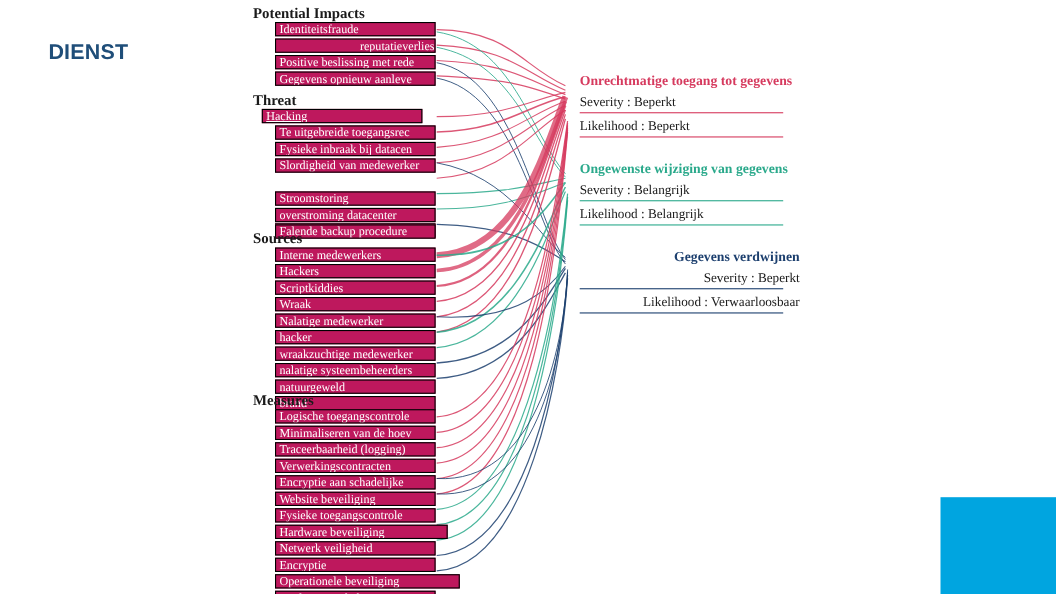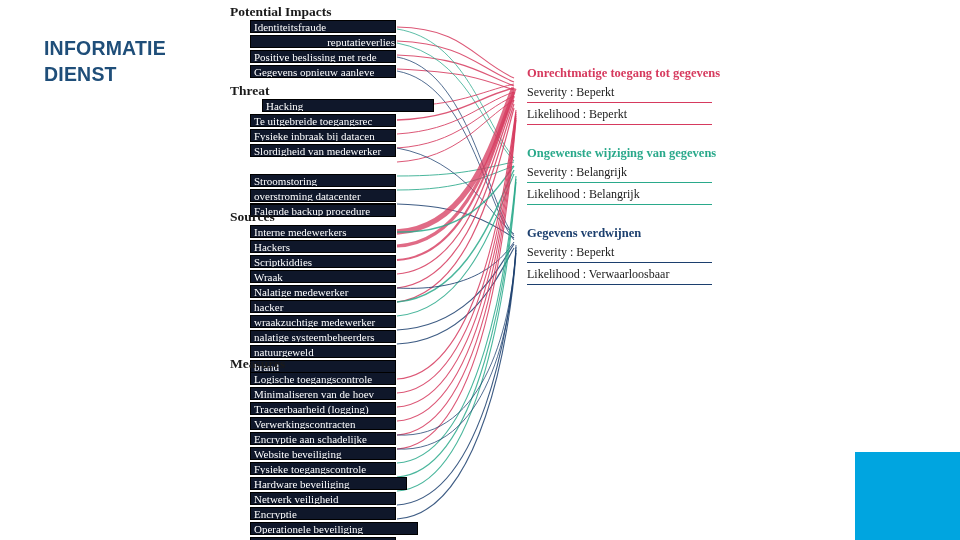--- a/index.html
+++ b/index.html
@@ -64,21 +64,21 @@
     font-weight: bold;
     font-size: 13.5px;
     color: #1a1a1a;
     white-space: nowrap;
   }
 
   
   .node {
     position: absolute;
     height: 13px;
-    background: #0f172a;
+    background: #be185d;
     color: #ffffff;
     font-family: "Liberation Serif", serif;
     font-size: 11px;
     line-height: 13px;
     padding-left: 3px;
     box-sizing: border-box;
     overflow: hidden;
     white-space: nowrap;
     border: 1px solid #000000;
   }
@@ -105,21 +105,20 @@
   .risk-rule {
     height: 1px;
     width: 185px;
     margin-top: 1px;
   }
 </style>
 </head>
 <body>
 
 <div id="brand" style="color: rgb(31, 78, 121);">
-  <div>INFORMATIE</div>
   <div>DIENST</div>
 </div>
 
 <div id="accent-square" style="background: rgb(0, 165, 224);"></div>
 
 <div id="diagram">
   <svg id="links" viewBox="0 0 746 540" preserveAspectRatio="none" xmlns="http://www.w3.org/2000/svg">
     <g fill="none" stroke-opacity="0.85">
 
       <path d="M183,27 C250,28 260,60 300,78" stroke="#d63a5e" stroke-width="1.1"></path>
@@ -176,21 +175,21 @@
     </g>
   </svg>
 
   <div id="groups-host">
       <div class="group-title" style="left: 16px; top: 4px;">Potential Impacts</div>
       <div class="node" style="left: 36px; top: 20px; width: 146px;">Identiteitsfraude</div>
       <div class="node" style="left: 36px; top: 35px; width: 146px; text-align: right;">reputatieverlies</div>
       <div class="node" style="left: 36px; top: 50px; width: 146px;">Positive beslissing met rede</div>
       <div class="node" style="left: 36px; top: 65px; width: 146px;">Gegevens opnieuw aanleve</div>
       <div class="group-title" style="left: 16px; top: 83px;">Threat</div>
-      <div class="node" style="left: 48px; top: 99px; width: 172px; text-decoration: underline;">Hacking</div>
+      <div class="node" style="left: 24px; top: 99px; width: 146px; text-decoration: underline;">Hacking</div>
       <div class="node" style="left: 36px; top: 114px; width: 146px;">Te uitgebreide toegangsrec</div>
       <div class="node" style="left: 36px; top: 129px; width: 146px;">Fysieke inbraak bij datacen</div>
       <div class="node" style="left: 36px; top: 144px; width: 146px;">Slordigheid van medewerker</div>
       <div class="node" style="left: 36px; top: 159px; width: 146px; margin-top: 44px;">Falende toegangscontrole</div>
       <div class="node" style="left: 36px; top: 174px; width: 146px;">Stroomstoring</div>
       <div class="node" style="left: 36px; top: 189px; width: 146px;">overstroming datacenter</div>
       <div class="node" style="left: 36px; top: 204px; width: 146px;">Falende backup procedure</div>
       <div class="group-title" style="left: 16px; top: 209px;">Sources</div>
       <div class="node" style="left: 36px; top: 225px; width: 146px;">Interne medewerkers</div>
       <div class="node" style="left: 36px; top: 240px; width: 146px;">Hackers</div>
@@ -224,21 +223,21 @@
         <div class="risk-row">Likelihood : Beperkt</div>
         <div class="risk-rule" style="background: rgb(214, 58, 94);"></div>
       </div>
       <div class="risk" style="left: 313px; top: 146px;">
         <div class="risk-title" style="color: rgb(42, 169, 139);">Ongewenste wijziging van gegevens</div>
         <div class="risk-row">Severity : Belangrijk</div>
         <div class="risk-rule" style="background: rgb(42, 169, 139);"></div>
         <div class="risk-row">Likelihood : Belangrijk</div>
         <div class="risk-rule" style="background: rgb(42, 169, 139);"></div>
       </div>
-      <div class="risk" style="left: 313px; top: 226px;">
+      <div class="risk" style="left: 313px; top: 226px; text-align: right;">
         <div class="risk-title" style="color: rgb(28, 63, 110);">Gegevens verdwijnen</div>
         <div class="risk-row">Severity : Beperkt</div>
         <div class="risk-rule" style="background: rgb(28, 63, 110);"></div>
         <div class="risk-row">Likelihood : Verwaarloosbaar</div>
         <div class="risk-rule" style="background: rgb(28, 63, 110);"></div>
       </div>
     </div>
 </div>
 
 </body></html>

